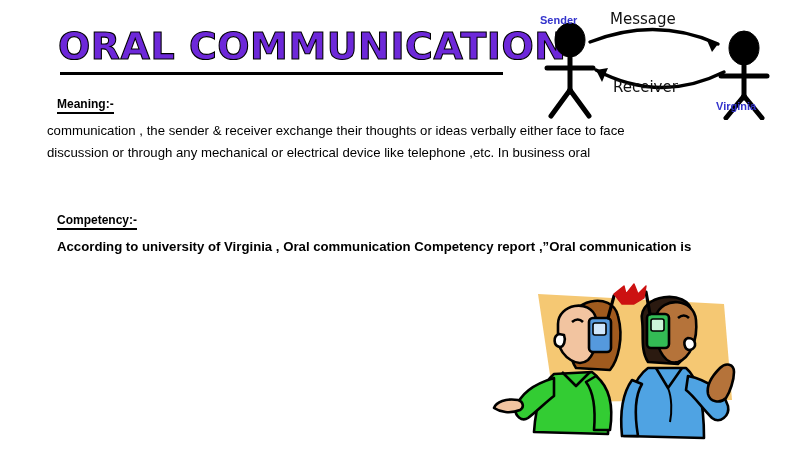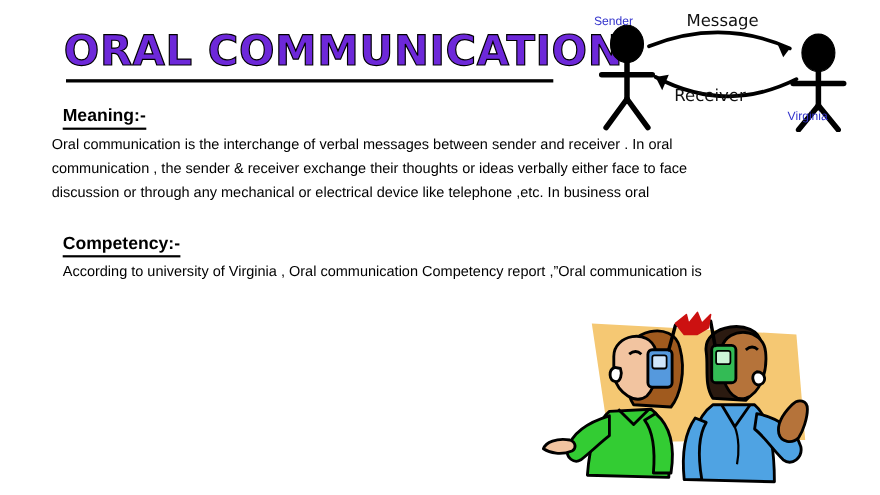--- a/index.html
+++ b/index.html
@@ -38,21 +38,21 @@
     width: 443px;
     height: 3px;
     background: #000;
   }
 
   
   .section-heading {
     position: absolute;
     font-family: "Liberation Sans", sans-serif;
     font-weight: bold;
-    font-size: 16px;
+    font-size: 12px;
     color: #000;
     white-space: nowrap;
   }
   .section-heading .hd-rule {
     display: block;
     height: 1.6px;
     background: #000;
     margin-top: 1px;
   }
 
@@ -62,43 +62,43 @@
     font-size: 13.2px;
     line-height: 22px;
     color: #000;
   }
   .body-text p { margin: 0; white-space: nowrap; }
 
   #meaning-heading { left: 57px; top: 97px; }
   #meaning-body    { left: 47px; top: 120px; width: 660px; }
 
   #definition-heading { left: 57px; top: 213px; }
-  #definition-body    { left: 57px; top: 236px; width: 700px; }
+  #definition-body    { left: 57px; top: 236px; width: 700px; font-weight: bold; }
 
   
   #diagram {
     position: absolute;
     left: 528px;
     top: 8px;
     width: 268px;
     height: 112px;
   }
   .diag-label {
     position: absolute;
     font-family: "Liberation Sans", sans-serif;
     font-size: 11px;
-    font-weight: normal;
+    font-weight: bold;
     white-space: nowrap;
   }
   .diag-label.blue  { color: #3333cc; }
   .diag-label.black { color: #111111; font-size: 15px; font-weight: normal;
                       font-family: "DejaVu Sans", sans-serif; }
   #lbl-sender   { left: 12px;  top: 6px; }
   #lbl-receiver { left: 188px; top: 92px; }
-  #lbl-message  { left: 96px;  top: 2px; }
+  #lbl-message  { left: 82px;  top: 2px; }
   #lbl-feedback { left: 85px;  top: 70px; }
 
   
   #clipart {
     position: absolute;
     left: 492px;
     top: 282px;
     width: 300px;
     height: 162px;
   }
@@ -109,21 +109,20 @@
 <div id="slide">
 
   <div id="title">ORAL COMMUNICATION</div>
   <div id="title-rule"></div>
 
   <div class="section-heading" id="meaning-heading">
     <span>Meaning:-</span>
     <span class="hd-rule"></span>
   </div>
   <div class="body-text" id="meaning-body">
-    <p>Oral communication is the interchange of verbal messages between sender and receiver . In oral</p>
     <p>communication , the sender &amp; receiver exchange their thoughts or ideas verbally either face to face</p>
     <p>discussion or through any mechanical or electrical device like telephone ,etc. In business oral</p>
   </div>
 
   <div class="section-heading" id="definition-heading">
     <span>Competency:-</span>
     <span class="hd-rule"></span>
   </div>
   <div class="body-text" id="definition-body">
     <p>According to university of Virginia , Oral communication Competency report ,”Oral communication is</p>

